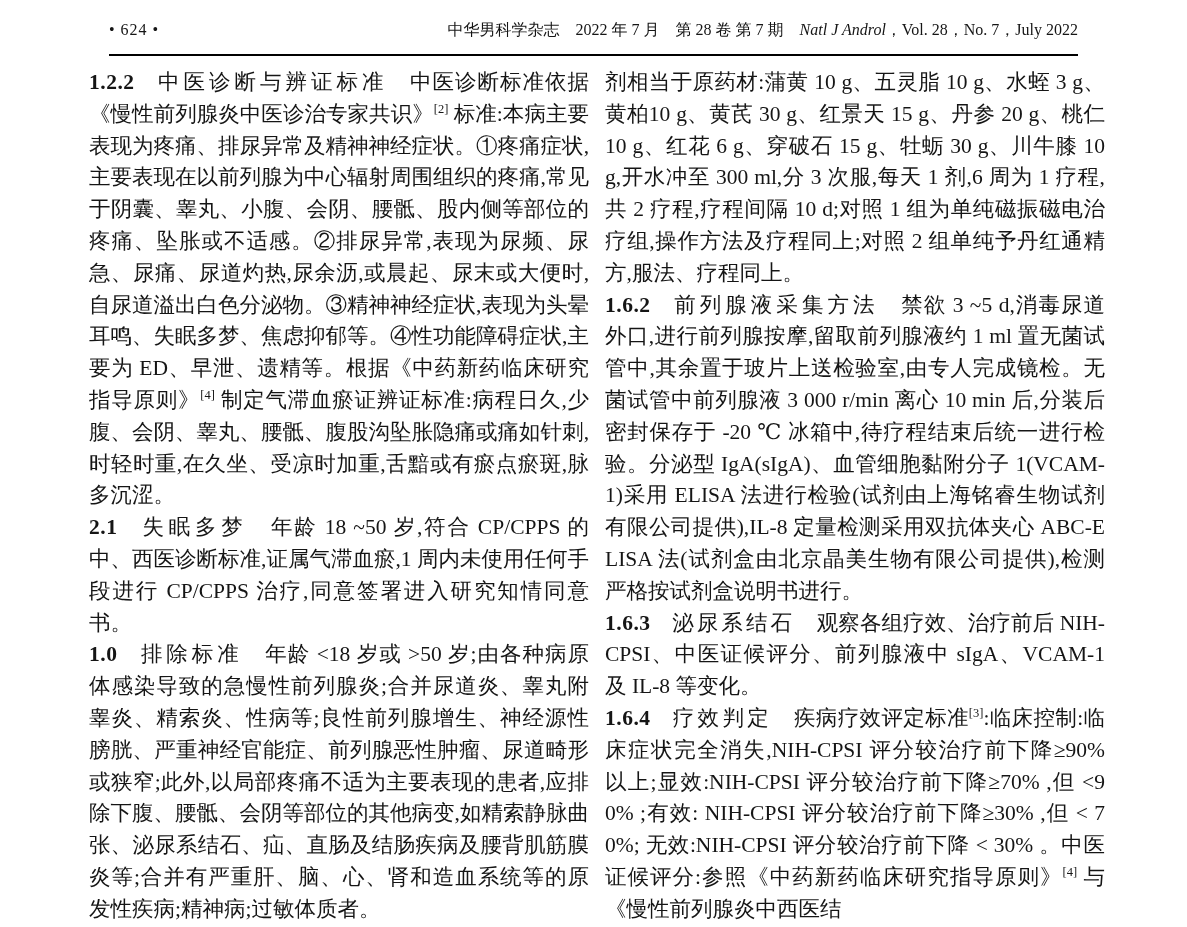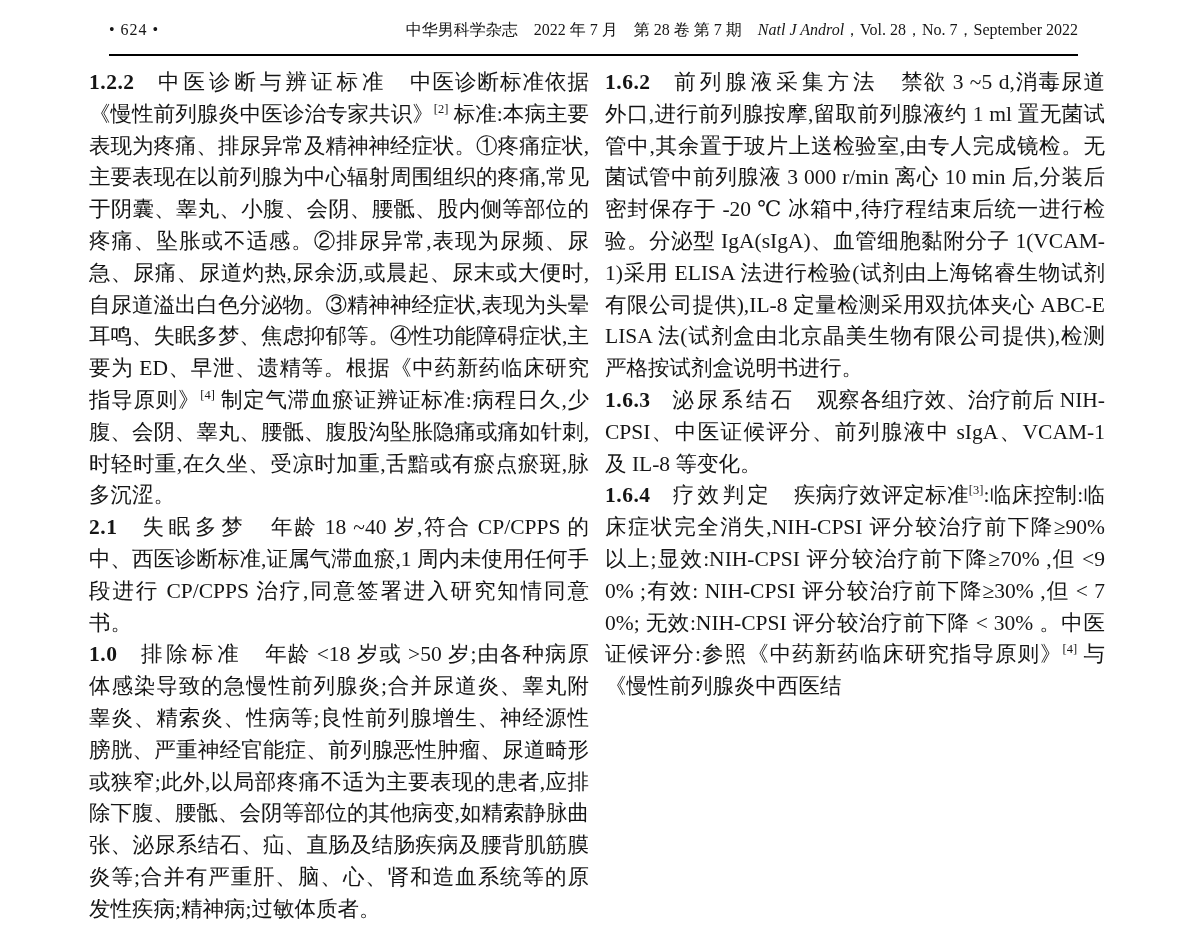--- a/index.html
+++ b/index.html
@@ -67,32 +67,33 @@
   }
 </style>
 </head>
 <body>
 
 <div class="page">
 
   <div class="header">
     <span class="pageno">• 624 •</span>
     <span class="jinfo">
-      <span>中华男科学杂志　2022 年 7 月　第 28 卷 第 7 期　</span><i>Natl J Androl</i><span>，Vol. 28，No. 7，September 2022</span>
+      <span>中华男科学杂志　2022 年 7 月　第 28 卷 第 7 期　</span><i>Natl J Androl</i><span>，Vol. 28，No. 7，July 2022</span>
     </span>
   </div>
 
   <div class="rule"></div>
 
   <div class="columns">
     <div class="col" id="col-left">
         <p class="para"><span class="num">1.2.2</span><span class="run">　</span><span class="title">中医诊断与辨证标准</span><span class="run">　中医诊断标准依据《慢性前列腺炎中医诊治专家共识》</span><sup class="ref">[2]</sup><span class="run"> 标准:本病主要表现为疼痛、排尿异常及精神神经症状。①疼痛症状,主要表现在以前列腺为中心辐射周围组织的疼痛,常见于阴囊、睾丸、小腹、会阴、腰骶、股内侧等部位的疼痛、坠胀或不适感。②排尿异常,表现为尿频、尿急、尿痛、尿道灼热,尿余沥,或晨起、尿末或大便时,自尿道溢出白色分泌物。③精神神经症状,表现为头晕耳鸣、失眠多梦、焦虑抑郁等。④性功能障碍症状,主要为 ED、早泄、遗精等。根据《中药新药临床研究指导原则》</span><sup class="ref">[4]</sup><span class="run"> 制定气滞血瘀证辨证标准:病程日久,少腹、会阴、睾丸、腰骶、腹股沟坠胀隐痛或痛如针刺,时轻时重,在久坐、受凉时加重,舌黯或有瘀点瘀斑,脉多沉涩。</span></p>
-        <p class="para"><span class="num">2.1</span><span class="run">　</span><span class="title">失眠多梦</span><span class="run">　年龄 18 ~40 岁,符合 CP/CPPS 的中、西医诊断标准,证属气滞血瘀,1 周内未使用任何手段进行 CP/CPPS 治疗,同意签署进入研究知情同意书。</span></p>
+        <p class="para"><span class="num">2.1</span><span class="run">　</span><span class="title">失眠多梦</span><span class="run">　年龄 18 ~50 岁,符合 CP/CPPS 的中、西医诊断标准,证属气滞血瘀,1 周内未使用任何手段进行 CP/CPPS 治疗,同意签署进入研究知情同意书。</span></p>
         <p class="para"><span class="num">1.0</span><span class="run">　</span><span class="title">排除标准</span><span class="run">　年龄 &lt;18 岁或 &gt;50 岁;由各种病原体感染导致的急慢性前列腺炎;合并尿道炎、睾丸附睾炎、精索炎、性病等;良性前列腺增生、神经源性膀胱、严重神经官能症、前列腺恶性肿瘤、尿道畸形或狭窄;此外,以局部疼痛不适为主要表现的患者,应排除下腹、腰骶、会阴等部位的其他病变,如精索静脉曲张、泌尿系结石、疝、直肠及结肠疾病及腰背肌筋膜炎等;合并有严重肝、脑、心、肾和造血系统等的原发性疾病;精神病;过敏体质者。</span></p>
       </div>
     <div class="col" id="col-right">
+        <p class="para"><span class="run">剂相当于原药材:蒲黄 10 g、五灵脂 10 g、水蛭 3 g、黄柏10 g、黄芪 30 g、红景天 15 g、丹参 20 g、桃仁 10 g、红花 6 g、穿破石 15 g、牡蛎 30 g、川牛膝 10 g,开水冲至 300 ml,分 3 次服,每天 1 剂,6 周为 1 疗程,共 2 疗程,疗程间隔 10 d;对照 1 组为单纯磁振磁电治疗组,操作方法及疗程同上;对照 2 组单纯予丹红通精方,服法、疗程同上。</span></p>
         <p class="para"><span class="num">1.6.2</span><span class="run">　</span><span class="title">前列腺液采集方法</span><span class="run">　禁欲 3 ~5 d,消毒尿道外口,进行前列腺按摩,留取前列腺液约 1 ml 置无菌试管中,其余置于玻片上送检验室,由专人完成镜检。无菌试管中前列腺液 3 000 r/min 离心 10 min 后,分装后密封保存于 -20 ℃ 冰箱中,待疗程结束后统一进行检验。分泌型 IgA(sIgA)、血管细胞黏附分子 1(VCAM-1)采用 ELISA 法进行检验(试剂由上海铭睿生物试剂有限公司提供),IL-8 定量检测采用双抗体夹心 ABC-ELISA 法(试剂盒由北京晶美生物有限公司提供),检测严格按试剂盒说明书进行。</span></p>
         <p class="para"><span class="num">1.6.3</span><span class="run">　</span><span class="title">泌尿系结石</span><span class="run">　观察各组疗效、治疗前后 NIH-CPSI、中医证候评分、前列腺液中 sIgA、VCAM-1 及 IL-8 等变化。</span></p>
         <p class="para"><span class="num">1.6.4</span><span class="run">　</span><span class="title">疗效判定</span><span class="run">　疾病疗效评定标准</span><sup class="ref">[3]</sup><span class="run">:临床控制:临床症状完全消失,NIH-CPSI 评分较治疗前下降≥90% 以上;显效:NIH-CPSI 评分较治疗前下降≥70% ,但 &lt;90% ;有效: NIH-CPSI 评分较治疗前下降≥30% ,但 &lt; 70%; 无效:NIH-CPSI 评分较治疗前下降 &lt; 30% 。中医证候评分:参照《中药新药临床研究指导原则》</span><sup class="ref">[4]</sup><span class="run"> 与《慢性前列腺炎中西医结</span></p>
       </div>
   </div>
 
 </div>
 
 </body></html>

